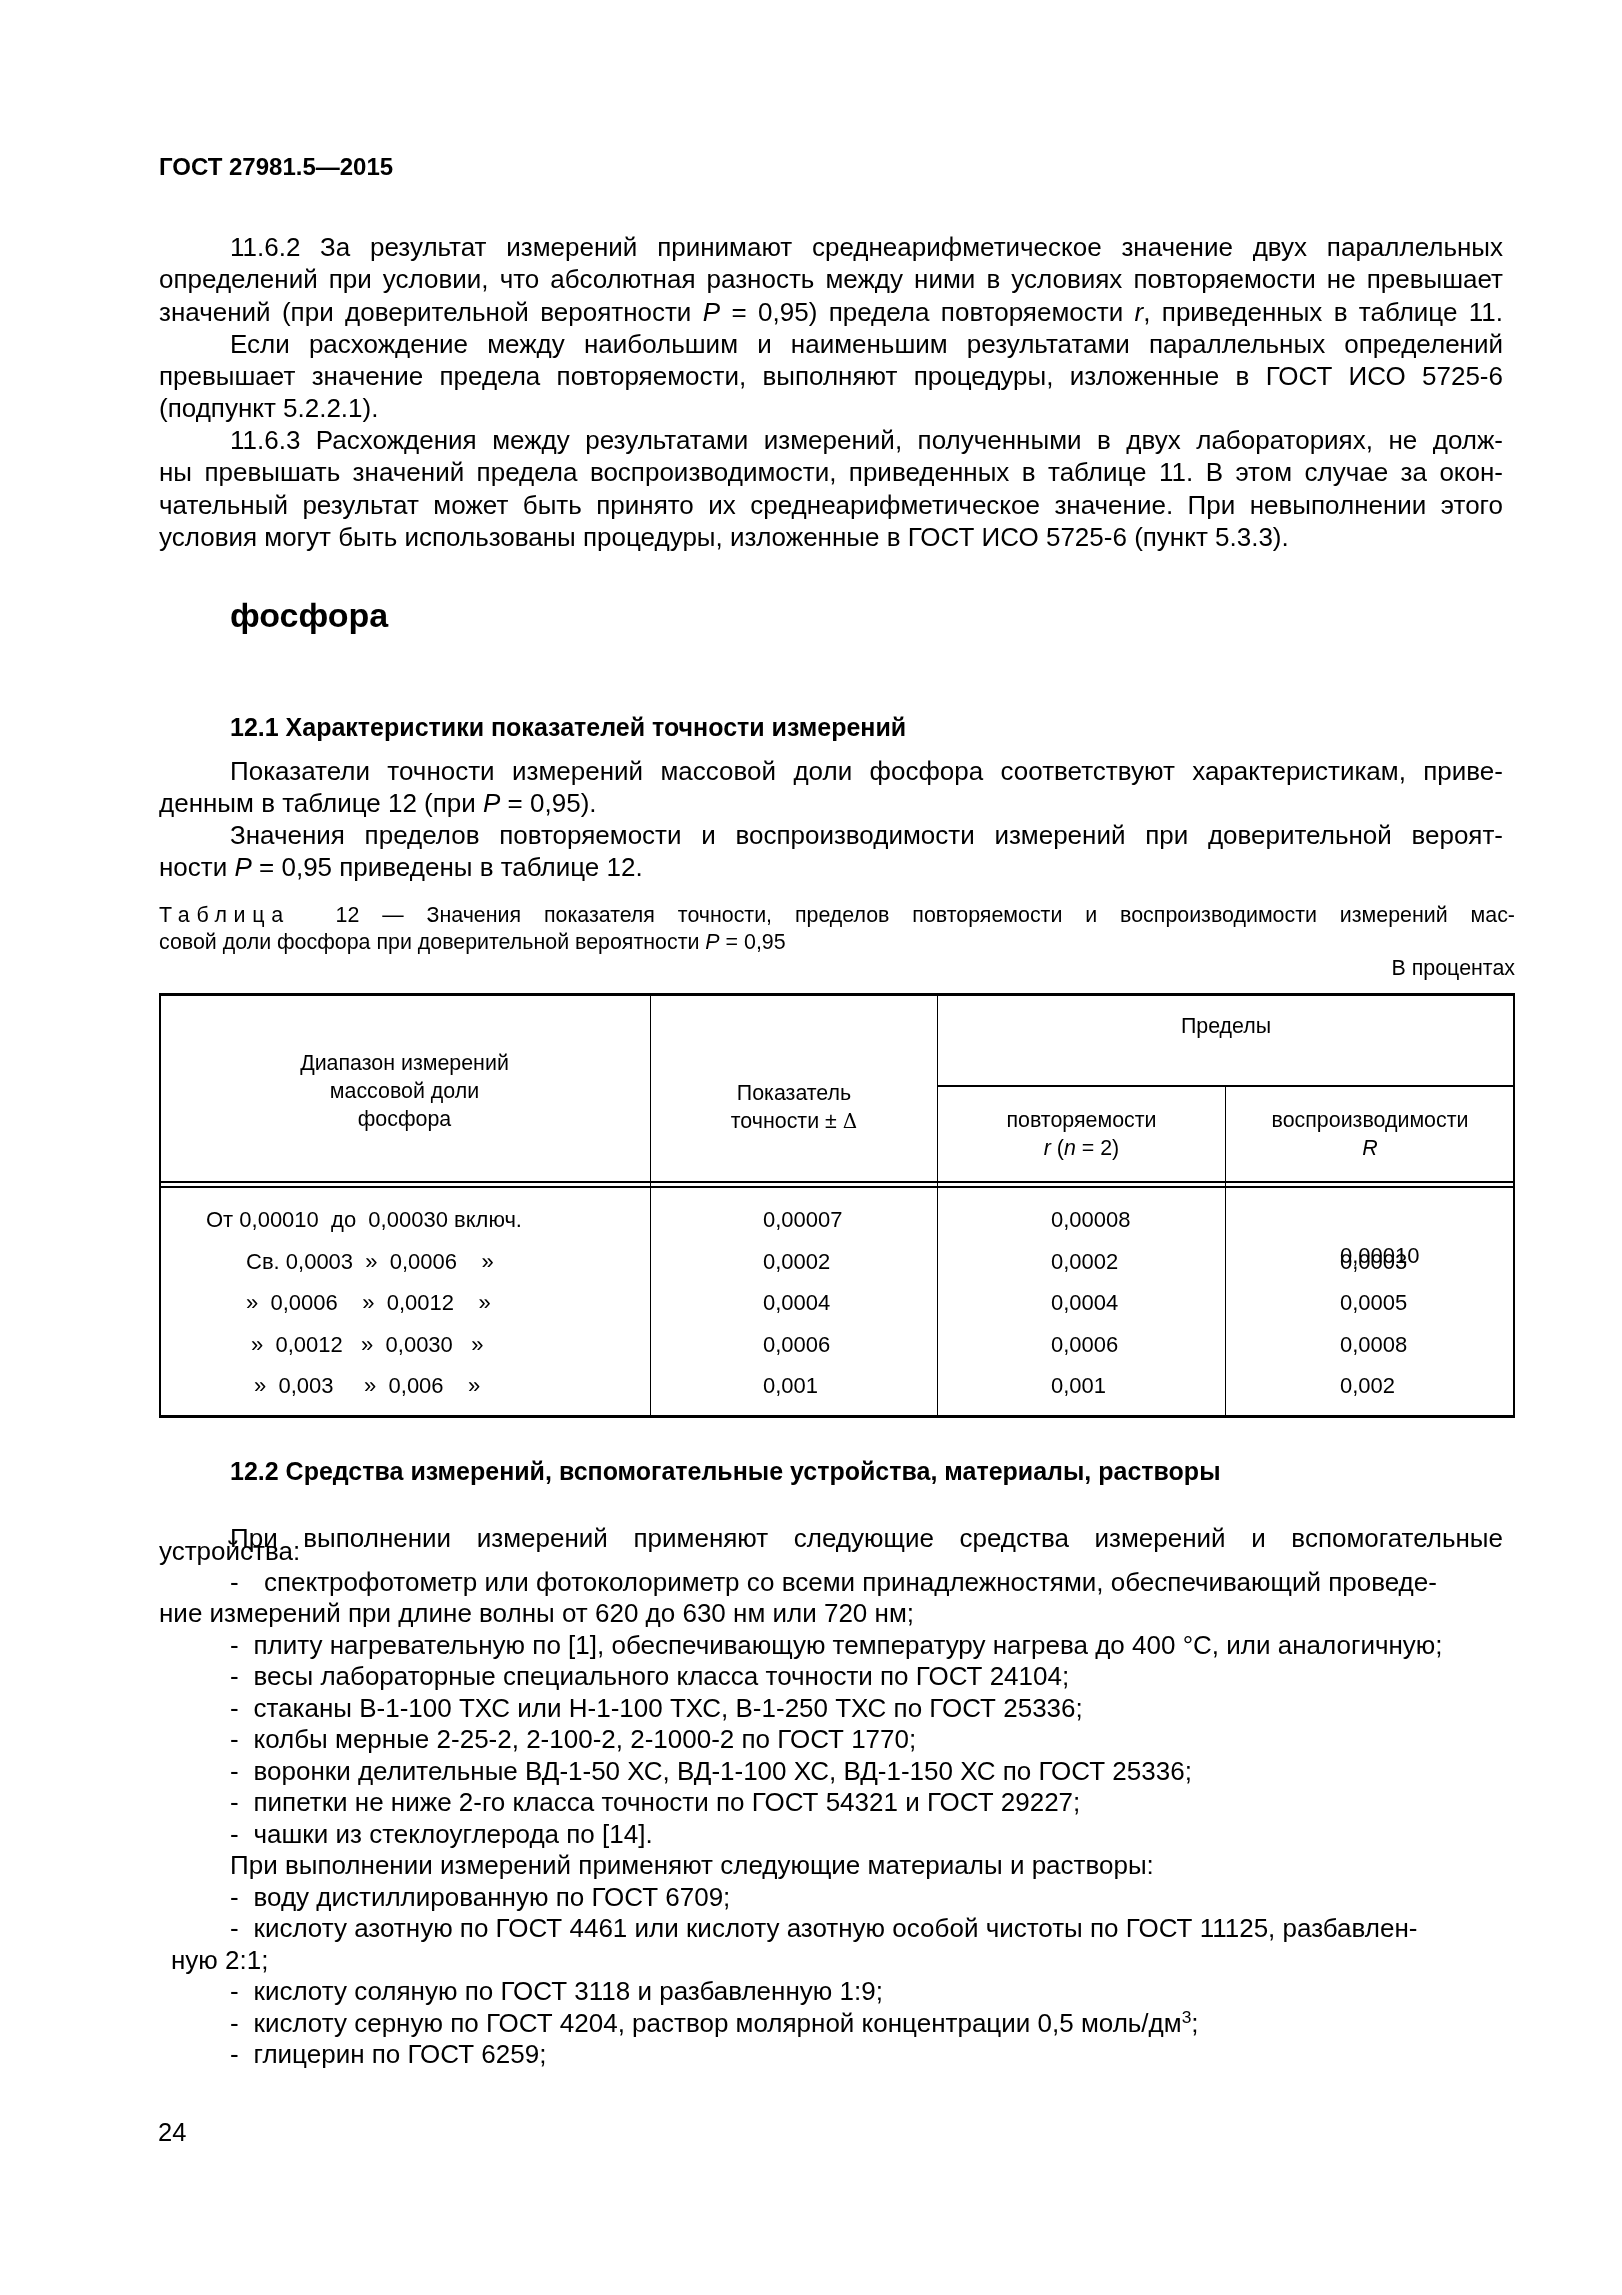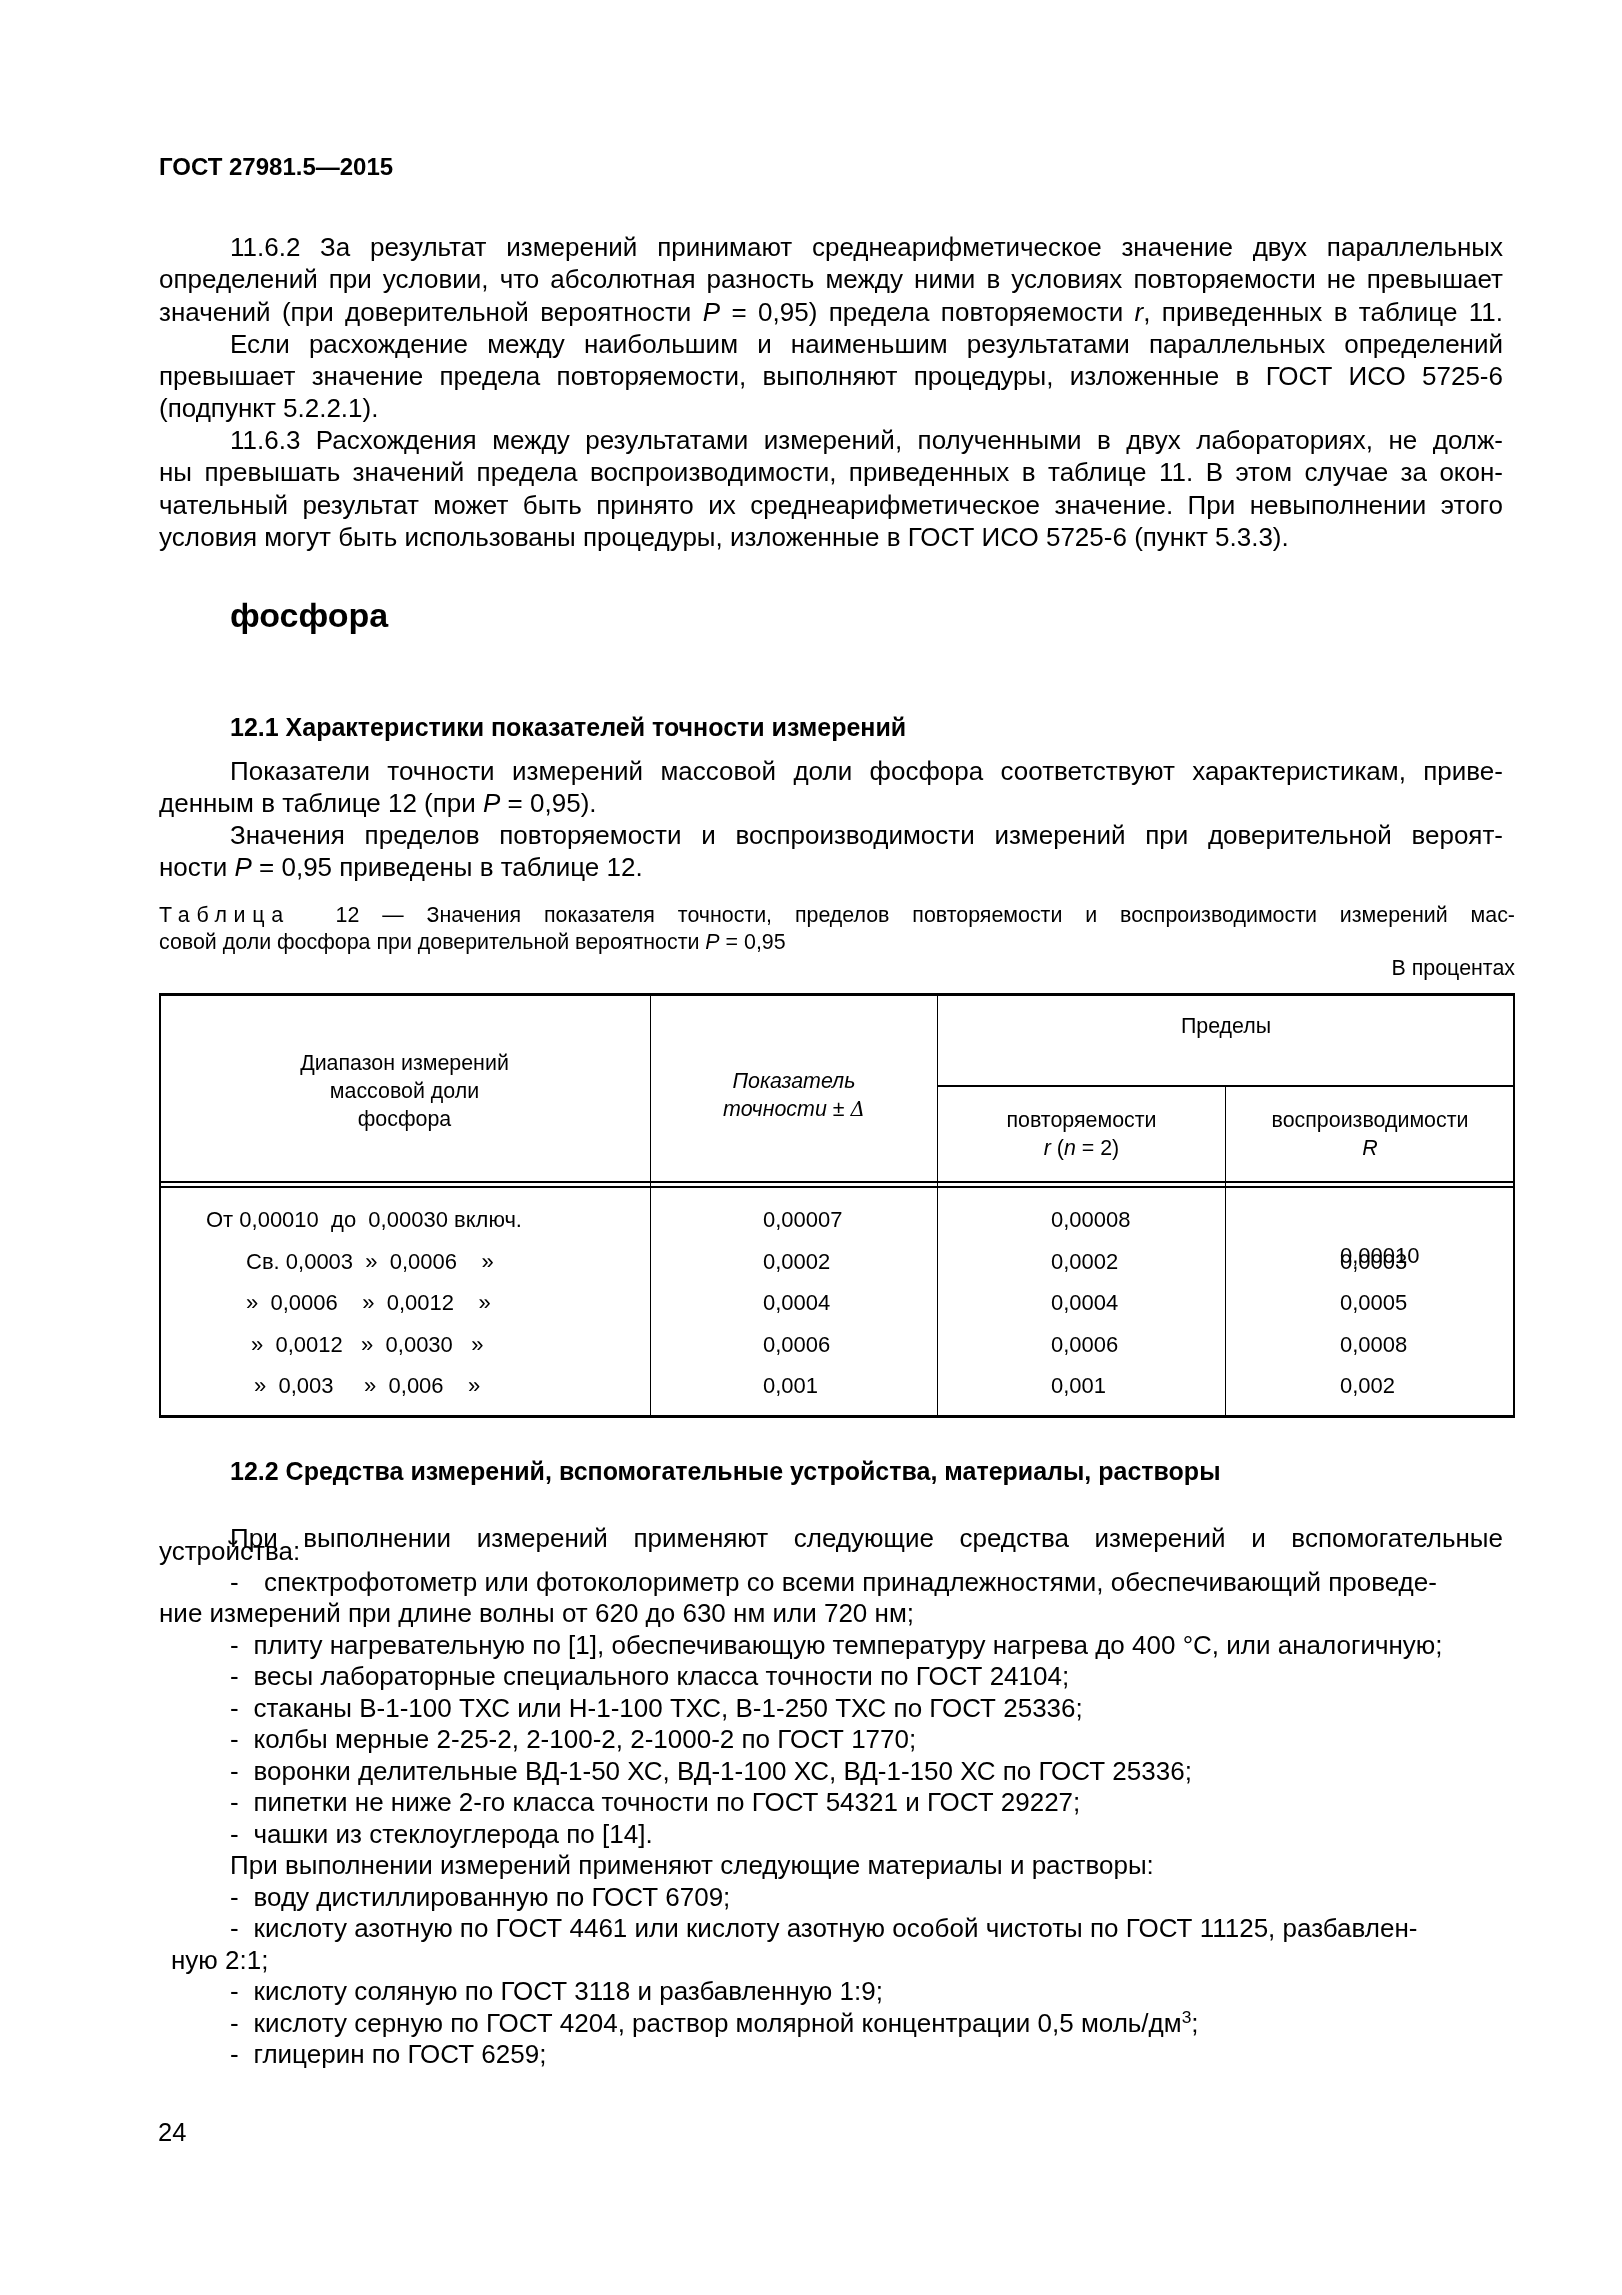--- a/index.html
+++ b/index.html
@@ -125,21 +125,21 @@
   <div class="line" style="left:1066px; top:92px; width:1.3px; height:332px;"></div>
 
   <div class="line" style="left:778px; top:92px; width:578px; height:2px;"></div>
 
   <div class="cell-text" style="left:0; width:491px; top:56px;">
     <div>Диапазон измерений</div>
     <div>массовой доли</div>
     <div>фосфора</div>
   </div>
 
-  <div class="cell-text" style="left:492px; width:286px; top:74px;font-style:italic;">
+  <div class="cell-text" style="left:492px; width:286px; top:86px;">
     <div>Показатель</div>
     <div><span>точности ±</span> <span class="delta">Δ</span></div>
   </div>
 
   <div class="cell-text" style="left:779px; width:576px; top:19px;">
     <div>Пределы</div>
   </div>
 
   <div class="cell-text" style="left:779px; width:287px; top:113px;">
     <div>повторяемости</div>

